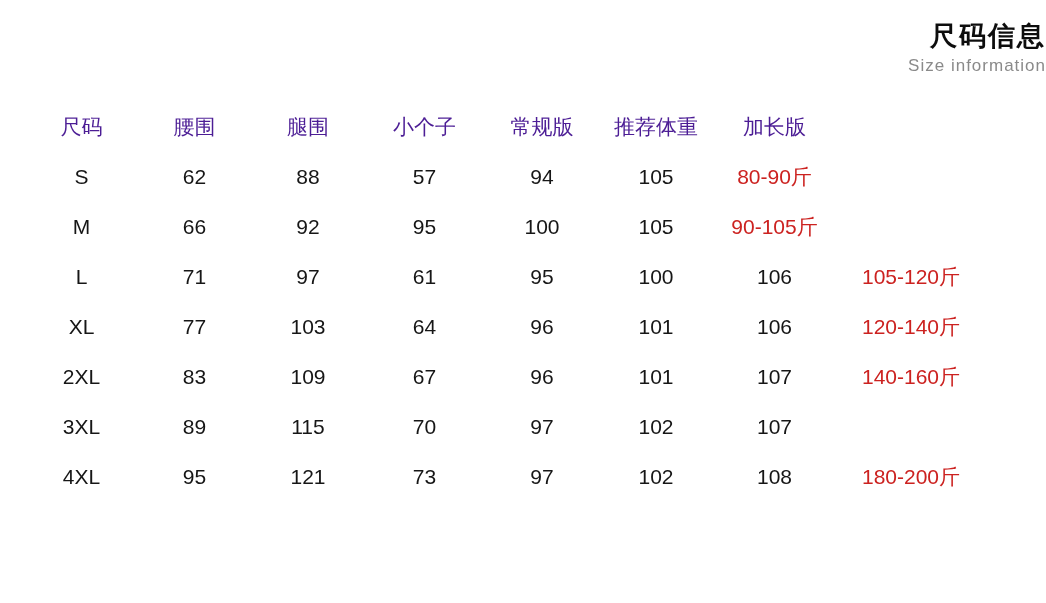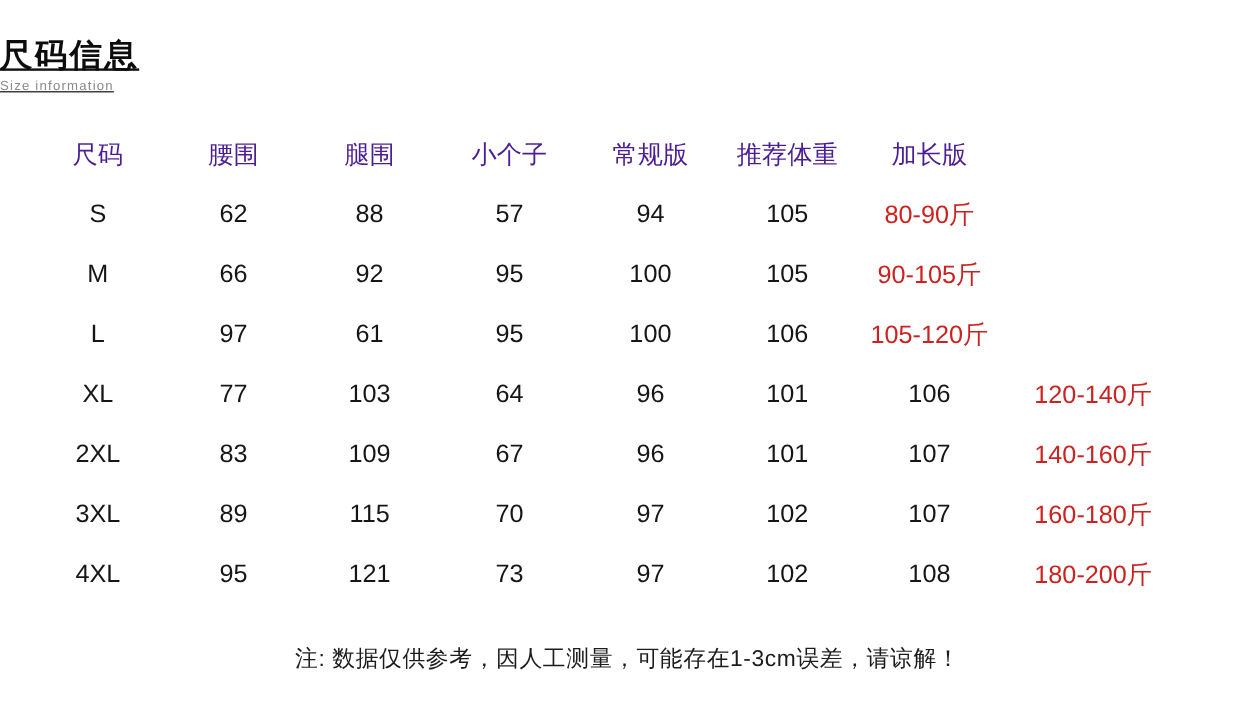--- a/index.html
+++ b/index.html
@@ -10,34 +10,33 @@
     color: #111111;
   }
   .page {
     position: relative;
     width: 1046px;
     height: 603px;
     background: #ffffff;
     overflow: hidden;
   }
   .title-block {
-    text-align: left;
-    padding-top: 30px;
-    text-decoration: underline;
+    text-align: right;
+    padding-top: 20px;
   }
   .title {
     font-size: 27px;
     font-weight: 700;
     letter-spacing: 2px;
     color: #0d0d0d;
     line-height: 1.2;
   }
   .subtitle {
     margin-top: 4px;
-    font-size: 11px;
+    font-size: 17px;
     letter-spacing: 1px;
     color: var(--subtitle-color, #8a8a8a);
   }
   .size-table {
     margin: 26px 0 0 25px;
     width: 960px;
   }
   .trow {
     display: grid;
     grid-template-columns: 113px 113px 114px 119px 116px 112px 125px 148px;
@@ -105,20 +104,21 @@
       <div class="tcell">66</div>
       <div class="tcell">92</div>
       <div class="tcell">95</div>
       <div class="tcell">100</div>
       <div class="tcell">105</div>
       <div class="tcell weight">90-105斤</div>
     </div>
 
     <div class="trow">
       <div class="tcell">L</div>
+      <div class="tcell">71</div>
       <div class="tcell">97</div>
       <div class="tcell">61</div>
       <div class="tcell">95</div>
       <div class="tcell">100</div>
       <div class="tcell">106</div>
       <div class="tcell weight">105-120斤</div>
     </div>
 
     <div class="trow">
       <div class="tcell">XL</div>
@@ -143,31 +143,29 @@
     </div>
 
     <div class="trow">
       <div class="tcell">3XL</div>
       <div class="tcell">89</div>
       <div class="tcell">115</div>
       <div class="tcell">70</div>
       <div class="tcell">97</div>
       <div class="tcell">102</div>
       <div class="tcell">107</div>
-      <div class="tcell weight">160-180斤</div>
     </div>
 
     <div class="trow">
       <div class="tcell">4XL</div>
       <div class="tcell">95</div>
       <div class="tcell">121</div>
       <div class="tcell">73</div>
       <div class="tcell">97</div>
       <div class="tcell">102</div>
       <div class="tcell">108</div>
       <div class="tcell weight">180-200斤</div>
     </div>
 
   </div>
 
-  <div class="note">注: 数据仅供参考，因人工测量，可能存在1-3cm误差，请谅解！</div>
 
 </div>
 
 </body></html>

